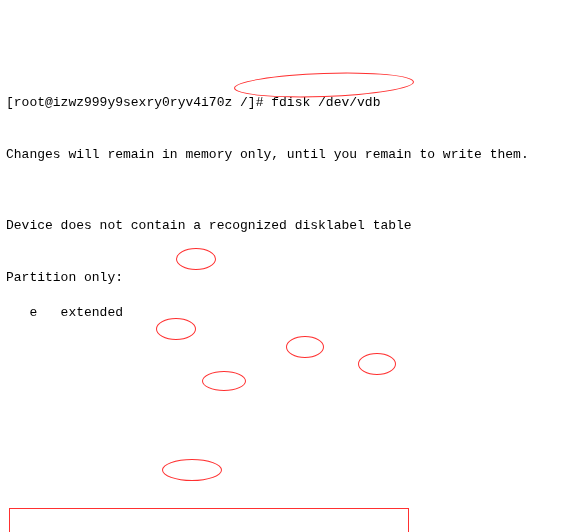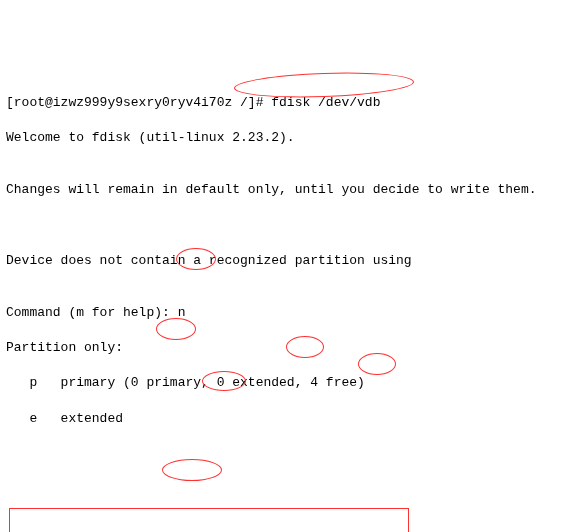--- a/index.html
+++ b/index.html
@@ -25,30 +25,27 @@
     }
     .ellipse { border-radius: 50%; }
   </style>
 </head>
 <body>
 
 
 
 <div id="terminal">
 <span class="line">[root@izwz999y9sexry0ryv4i70z /]# fdisk /dev/vdb</span>
-<span class="line">Welcome to fdisk (util-linux 2.23.2).</span>
 <span class="line"></span>
-<span class="line">Changes will remain in default only, until you decide to write them.</span>
+<span class="line">Changes will remain in memory only, until you remain to write them.</span>
 <span class="line"></span>
 <span class="line"></span>
-<span class="line">Device does not contain a recognized partition using</span>
+<span class="line">Device does not contain a recognized disklabel table</span>
 <span class="line"></span>
-<span class="line">Command (m for help): n</span>
 <span class="line">Partition only:</span>
-<span class="line">   p   primary (0 primary, 0 extended, 4 free)</span>
 <span class="line">   e   extended</span>
 
 
 
 
 
 
 <span class="line"></span>
 
 

